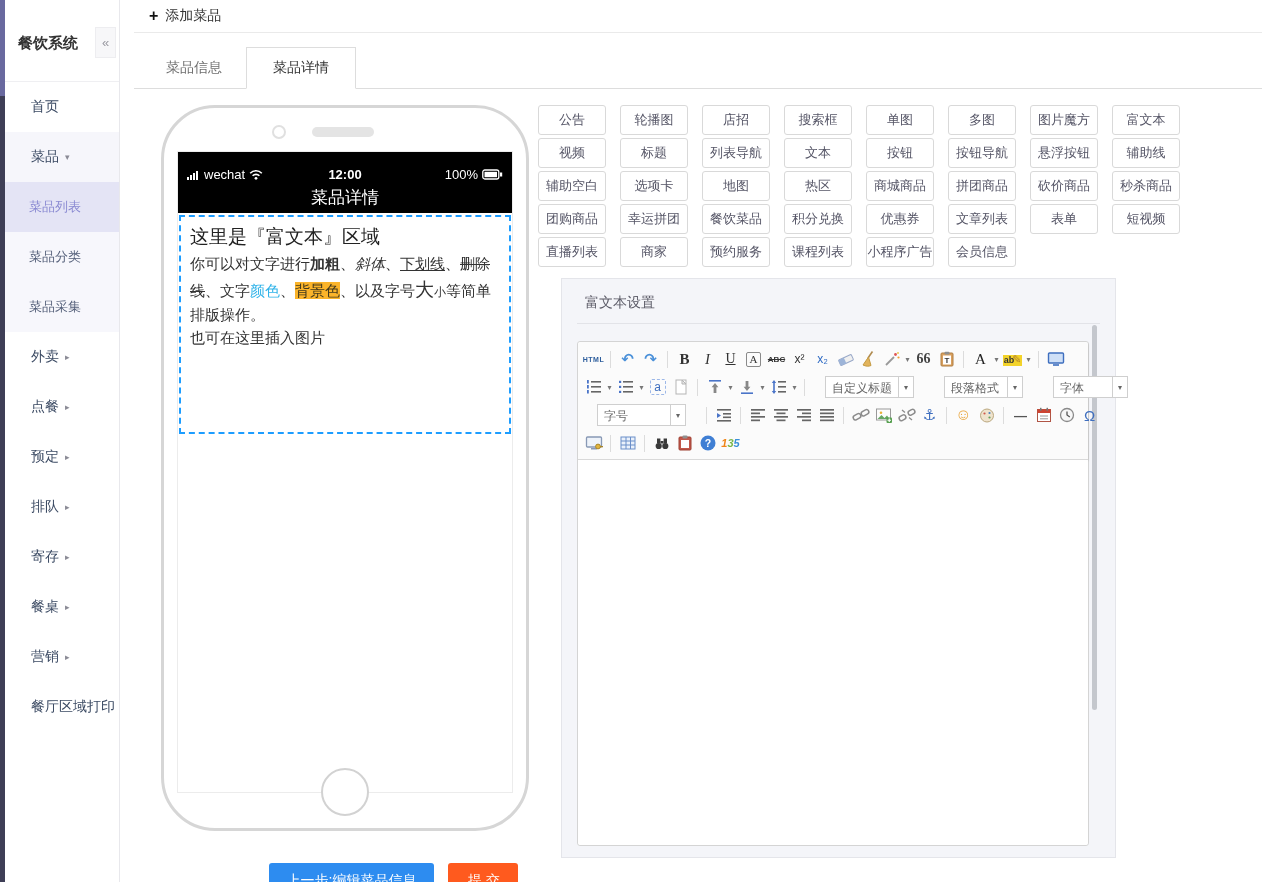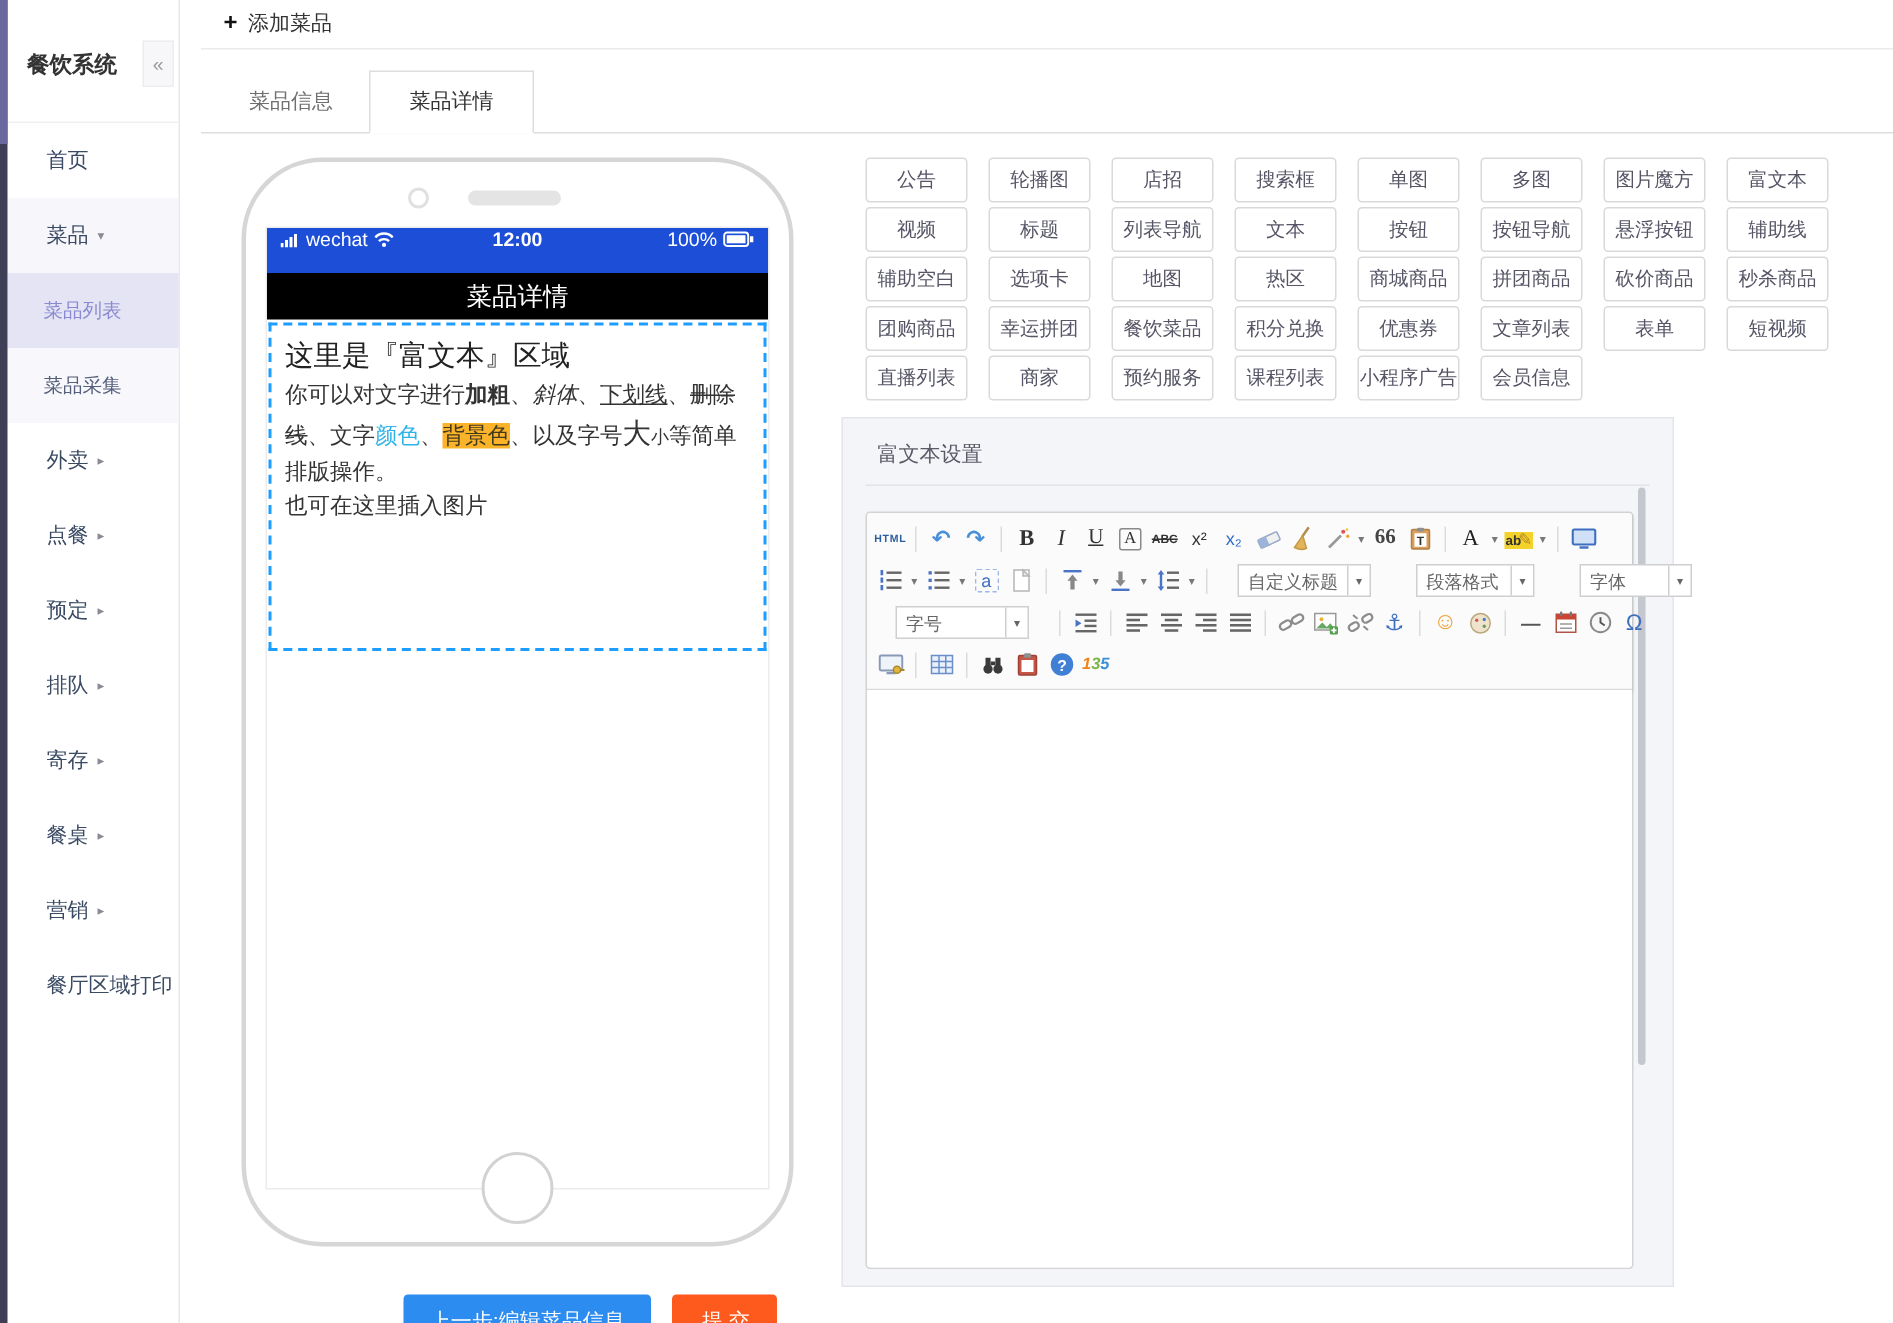--- a/index.html
+++ b/index.html
@@ -41,21 +41,21 @@
 
   
   .phone{position:absolute;left:40px;top:105px;width:368px;height:726px;border:3px solid #d6d6d6;
     border-radius:54px;background:#fff;}
   .cam{position:absolute;left:108px;top:17px;width:14px;height:14px;border:2px solid #e0e0e0;
     border-radius:50%;}
   .speaker{position:absolute;left:148px;top:19px;width:62px;height:10px;border-radius:5px;
     background:#e4e4e4;}
   .screen{position:absolute;left:13px;top:43px;width:336px;height:642px;
     border:1px solid #ececec;background:#fff;}
-  .ph-statusbar{height:30px;background:#1d4ed8;color:#fff;display:flex;align-items:flex-start;
+  .ph-statusbar{height:30px;background:#000000;color:#fff;display:flex;align-items:flex-end;
     padding:0 9px;font-size:13px;}
   .ph-sb-left{display:flex;align-items:center;gap:4px;flex:1;}
   .ph-sb-time{flex:0 0 auto;font-weight:bold;}
   .ph-sb-right{flex:1;display:flex;align-items:center;justify-content:flex-end;gap:4px;}
   .ph-navbar{height:31px;background:#000;color:#fff;display:flex;align-items:center;
     justify-content:center;font-size:17px;}
   .rt-select{margin:2px 1px;border:2px dashed #1d9dff;height:219px;padding:5px 9px;
     overflow:hidden;cursor:pointer;}
   .rt-h{font-size:19px;color:#222;margin:2px 0 3px;}
   .rt-p{font-size:15px;color:#333;line-height:1.5;}
@@ -64,21 +64,21 @@
   .rt-u{text-decoration:underline;}
   .rt-s{text-decoration:line-through;}
   .rt-c{color:#30b3e9;}
   .rt-bg{background:#fbb42a;color:#433a1d;}
   .rt-big{font-size:19px;}
   .rt-small{font-size:12px;}
   .home{position:absolute;left:50%;bottom:12px;transform:translateX(-50%);width:48px;height:48px;
     border:2px solid #d2d2d2;border-radius:50%;background:#fff;cursor:pointer;}
 
   
-  .comp-grid{position:absolute;left:456px;top:105px;width:642px;display:grid;
+  .comp-grid{position:absolute;left:417px;top:105px;width:642px;display:grid;
     grid-template-columns:repeat(8,68px);column-gap:14px;row-gap:3px;}
   .comp-btn{height:30px;background:#fff;border:1px solid #d9d9d9;border-radius:3px;
     font-size:13px;color:#556;cursor:pointer;font-family:inherit;}
 
   
   .panel{position:absolute;left:440px;top:278px;width:555px;height:580px;background:#f4f5f9;
     border:1px solid #e4e5ea;}
   .panel-title{position:absolute;left:23px;top:15px;font-size:14px;color:#5a5a66;}
   .panel-divider{position:absolute;left:15px;right:15px;top:44px;border-bottom:1px solid #e2e3e8;}
   .panel-thumb{position:absolute;right:18px;top:46px;width:5px;height:385px;background:#c4c7cd;
@@ -147,20 +147,23 @@
     <nav id="sidebar-items">
         <div class="sb-item">
           <span>首页</span>
         </div>
         <div class="sb-item tint">
           <span>菜品</span>
           <span class="arr">▾</span>
         </div>
         <div class="sb-item sub sel">
           <span>菜品列表</span>
+        </div>
+        <div class="sb-item sub">
+          <span>菜品分类</span>
         </div>
         <div class="sb-item sub">
           <span>菜品采集</span>
         </div>
         <div class="sb-item">
           <span>外卖</span>
           <span class="arr">▸</span>
         </div>
         <div class="sb-item">
           <span>点餐</span>

